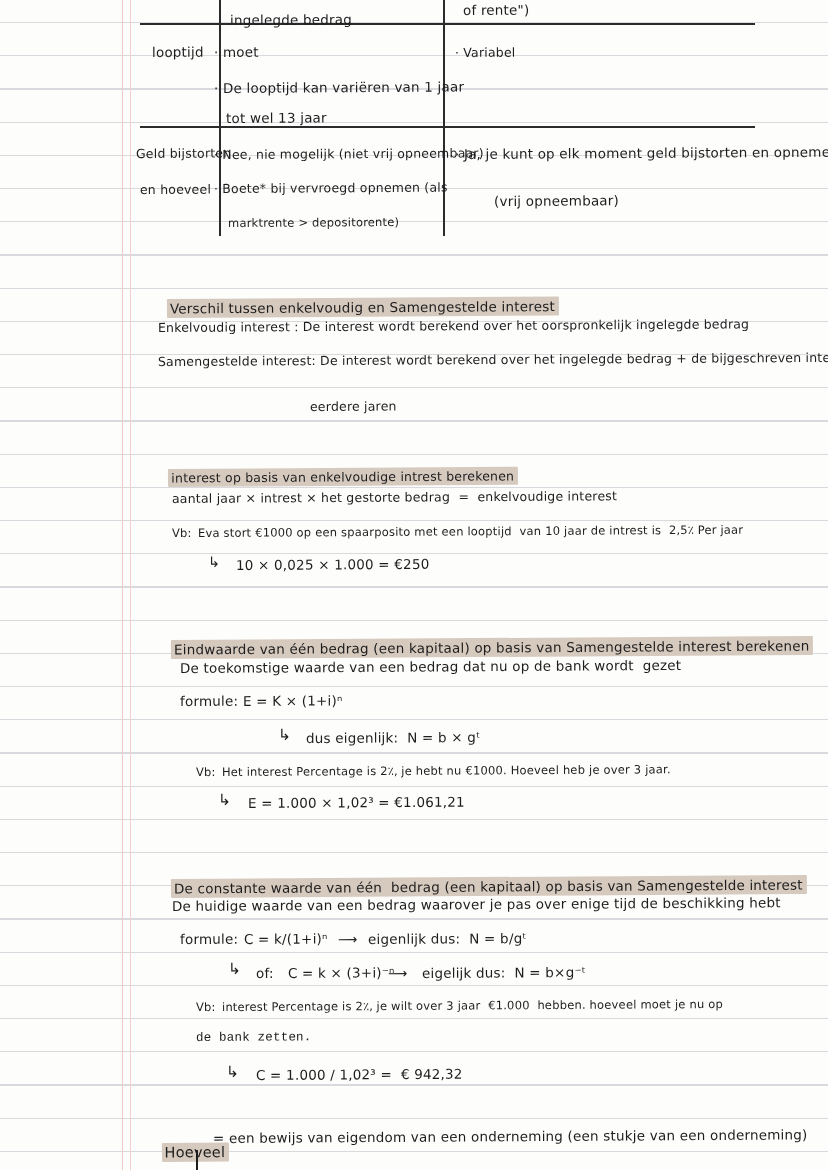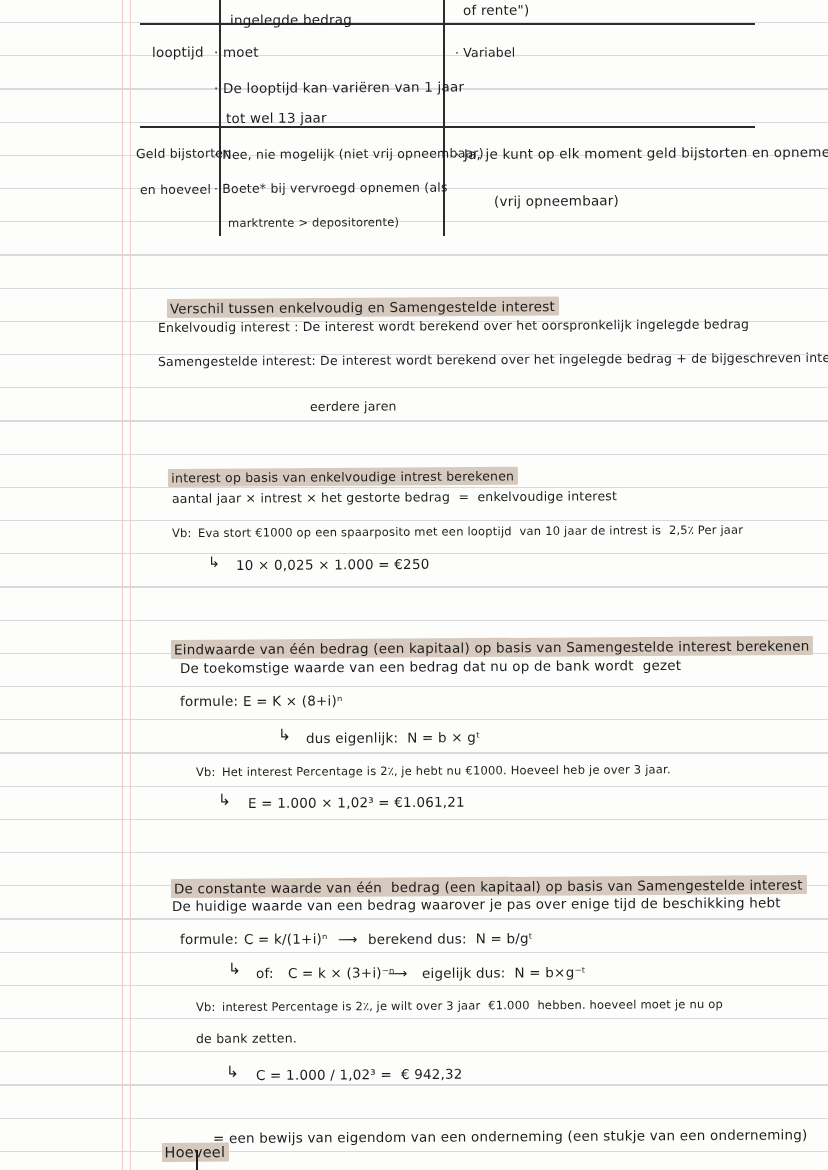--- a/index.html
+++ b/index.html
@@ -114,46 +114,46 @@
 <span class="hw s11 sk" style="left:172px;top:526px;">Vb:</span>
 <span class="hw s11 sk" style="left:198px;top:526px;">Eva stort €1000 op een spaarposito met een looptijd  van 10 jaar de intrest is  2,5٪ Per jaar</span>
 <span class="hw s14 sk" style="left:208px;top:554px;">↳</span>
 <span class="hw s13 sk" style="left:236px;top:557px;">10 × 0,025 × 1.000 = €250</span>
 
 <span class="hw s13 sk" style="left:162px;top:625px;">
   <span class="hl">Eindwaarde van één bedrag (een kapitaal) op basis van Samengestelde interest berekenen</span>
 </span>
 <span class="hw s13 sk" style="left:180px;top:660px;">De toekomstige waarde van een bedrag dat nu op de bank wordt  gezet</span>
 <span class="hw s13 sk" style="left:180px;top:693px;">formule:</span>
-<span class="hw s13 sk" style="left:243px;top:693px;">E = K × (8+i)ⁿ</span>
+<span class="hw s13 sk" style="left:243px;top:693px;">E = K × (1+i)ⁿ</span>
 <span class="hw s15 sk" style="left:278px;top:726px;">↳</span>
 <span class="hw s13 sk" style="left:306px;top:730px;">dus eigenlijk:  N = b × gᵗ</span>
 <span class="hw s11 sk" style="left:196px;top:765px;">Vb:</span>
 <span class="hw s11 sk" style="left:222px;top:765px;">Het interest Percentage is 2٪, je hebt nu €1000. Hoeveel heb je over 3 jaar.</span>
 <span class="hw s15 sk" style="left:218px;top:791px;">↳</span>
 <span class="hw s13 sk" style="left:248px;top:795px;">E = 1.000 × 1,02³ = €1.061,21</span>
 
 <span class="hw s13 sk" style="left:162px;top:864px;">
   <span class="hl">De constante waarde van één  bedrag (een kapitaal) op basis van Samengestelde interest</span>
 </span>
 <span class="hw s13 sk" style="left:172px;top:898px;">De huidige waarde van een bedrag waarover je pas over enige tijd de beschikking hebt</span>
 <span class="hw s13 sk" style="left:180px;top:931px;">formule:</span>
 <span class="hw s13 sk" style="left:244px;top:931px;">C = k/(1+i)ⁿ</span>
 <span class="hw s13 sk arrow" style="left:338px;top:931px;">⟶</span>
-<span class="hw s13 sk" style="left:368px;top:931px;">berekend dus:  N = b/gᵗ</span>
+<span class="hw s13 sk" style="left:368px;top:931px;">eigenlijk dus:  N = b/gᵗ</span>
 
 <span class="hw s15 sk" style="left:228px;top:960px;">↳</span>
 <span class="hw s13 sk" style="left:256px;top:965px;">of:</span>
 <span class="hw s13 sk" style="left:288px;top:965px;">C = k × (3+i)⁻ⁿ</span>
 <span class="hw s13 sk arrow" style="left:388px;top:965px;">⟶</span>
 <span class="hw s13 sk" style="left:422px;top:965px;">eigelijk dus:  N = b×g⁻ᵗ</span>
 
 <span class="hw s11 sk" style="left:196px;top:1000px;">Vb:</span>
 <span class="hw s11 sk" style="left:222px;top:1000px;">interest Percentage is 2٪, je wilt over 3 jaar  €1.000  hebben. hoeveel moet je nu op</span>
-<span class="hw s12 sk" style="left:196px;top:1031px;">de bank zetten.</span>
+<span class="hw s12 sk" style="left:196px;top:1031px;font-family:Liberation Mono, monospace;">de bank zetten.</span>
 <span class="hw s15 sk" style="left:226px;top:1063px;">↳</span>
 <span class="hw s13 sk" style="left:256px;top:1067px;">C = 1.000 / 1,02³ =  € 942,32</span>
 
 <span class="hw s14 sk" style="left:152px;top:1128px;">
   <span class="hl">Hoeveel</span>
 </span>
 <span class="hw s13 sk" style="left:213px;top:1130px;">= een bewijs van eigendom van een onderneming (een stukje van een onderneming)</span>
 <div class="penmark" style="left:196px;top:1150px;height:20px;"></div>
 
 </body></html>

